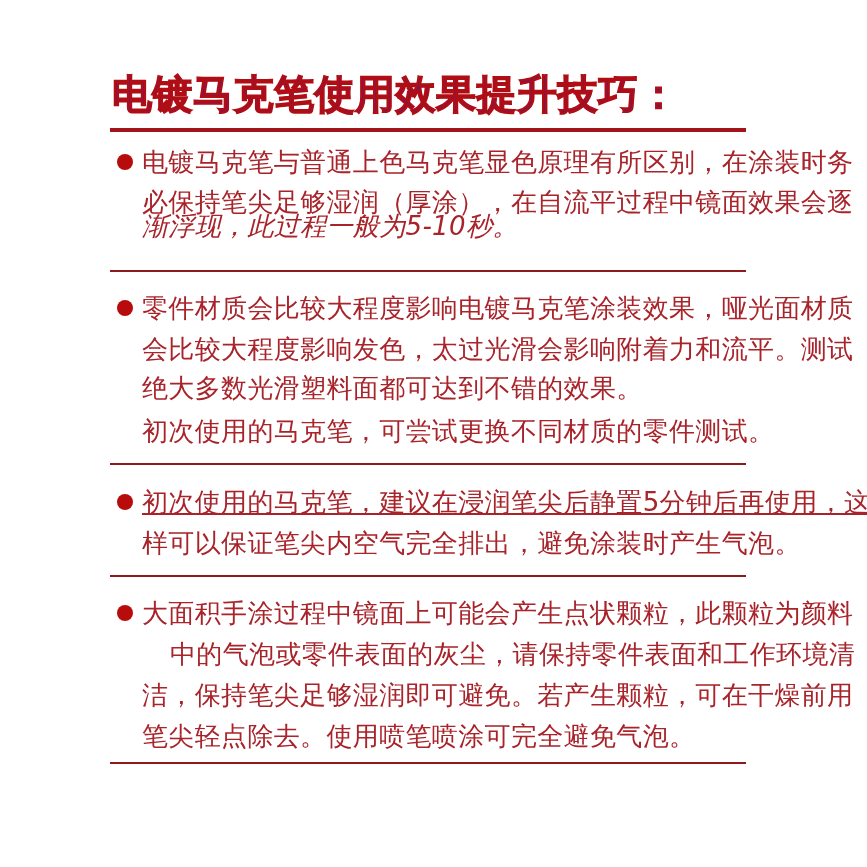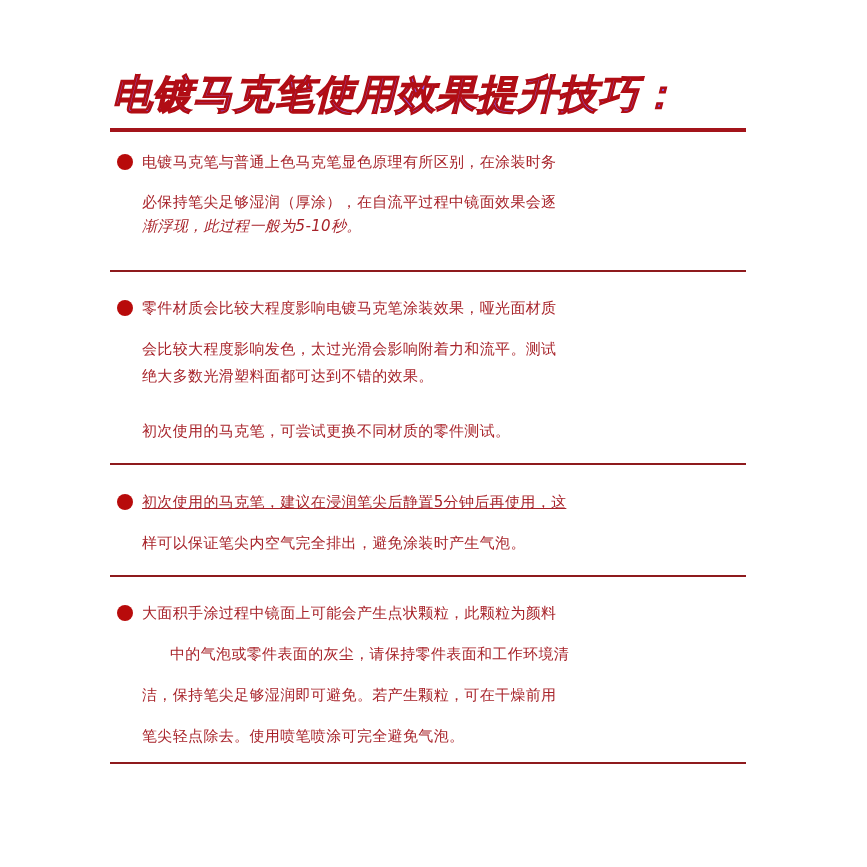--- a/index.html
+++ b/index.html
@@ -14,24 +14,23 @@
     overflow: hidden;
     font-family: "DejaVu Sans", "Liberation Sans", sans-serif;
   }
   .title {
     position: absolute;
     left: 112px;
     top: 70px;
     font-size: 40px;
     line-height: 48px;
     font-weight: bold;
-    color: #8b5cf6;
+    color: #4c1d95;
     letter-spacing: 0.5px;
     white-space: nowrap;
-    font-style: italic;
     -webkit-text-stroke: 1.2px #b10d14;
   }
   .rule-top {
     position: absolute;
     left: 110px;
     width: 636px;
     top: 128px;
     height: 4px;
     background: #a3141a;
   }
@@ -51,21 +50,21 @@
     position: absolute;
     left: 7px;
     width: 16px;
     height: 16px;
     border-radius: 50%;
     background: #b80b0b;
   }
   .line {
     position: absolute;
     left: 32px;
-    font-size: 15px;
+    font-size: 26px;
     line-height: 28px;
     height: 28px;
     color: #a8232a;
     white-space: nowrap;
     letter-spacing: 0.35px;
   }
 </style>
 </head>
 <body>
 
@@ -79,21 +78,21 @@
     <div class="line" style="top:0px;">电镀马克笔与普通上色马克笔显色原理有所区别，在涂装时务</div>
     <div class="line" style="top:40px;">必保持笔尖足够湿润（厚涂），在自流平过程中镜面效果会逐</div>
     <div class="line" style="top:64px;font-style:italic;">渐浮现，此过程一般为5-10秒。</div>
   </div>
   <div class="divider" style="top:270px;"></div>
 
   <div class="item" style="top:294px;">
     <div class="bullet" style="top:6px;"></div>
     <div class="line" style="top:0px;">零件材质会比较大程度影响电镀马克笔涂装效果，哑光面材质</div>
     <div class="line" style="top:41px;">会比较大程度影响发色，太过光滑会影响附着力和流平。测试</div>
-    <div class="line" style="top:68px;text-align:right;">绝大多数光滑塑料面都可达到不错的效果。</div>
+    <div class="line" style="top:80px;text-align:right;">绝大多数光滑塑料面都可达到不错的效果。</div>
     <div class="line" style="top:123px;">初次使用的马克笔，可尝试更换不同材质的零件测试。</div>
   </div>
   <div class="divider" style="top:463px;"></div>
 
   <div class="item" style="top:488px;">
     <div class="bullet" style="top:6px;"></div>
     <div class="line" style="top:0px;text-decoration:underline;">初次使用的马克笔，建议在浸润笔尖后静置5分钟后再使用，这</div>
     <div class="line" style="top:41px;">样可以保证笔尖内空气完全排出，避免涂装时产生气泡。</div>
   </div>
   <div class="divider" style="top:575px;"></div>

